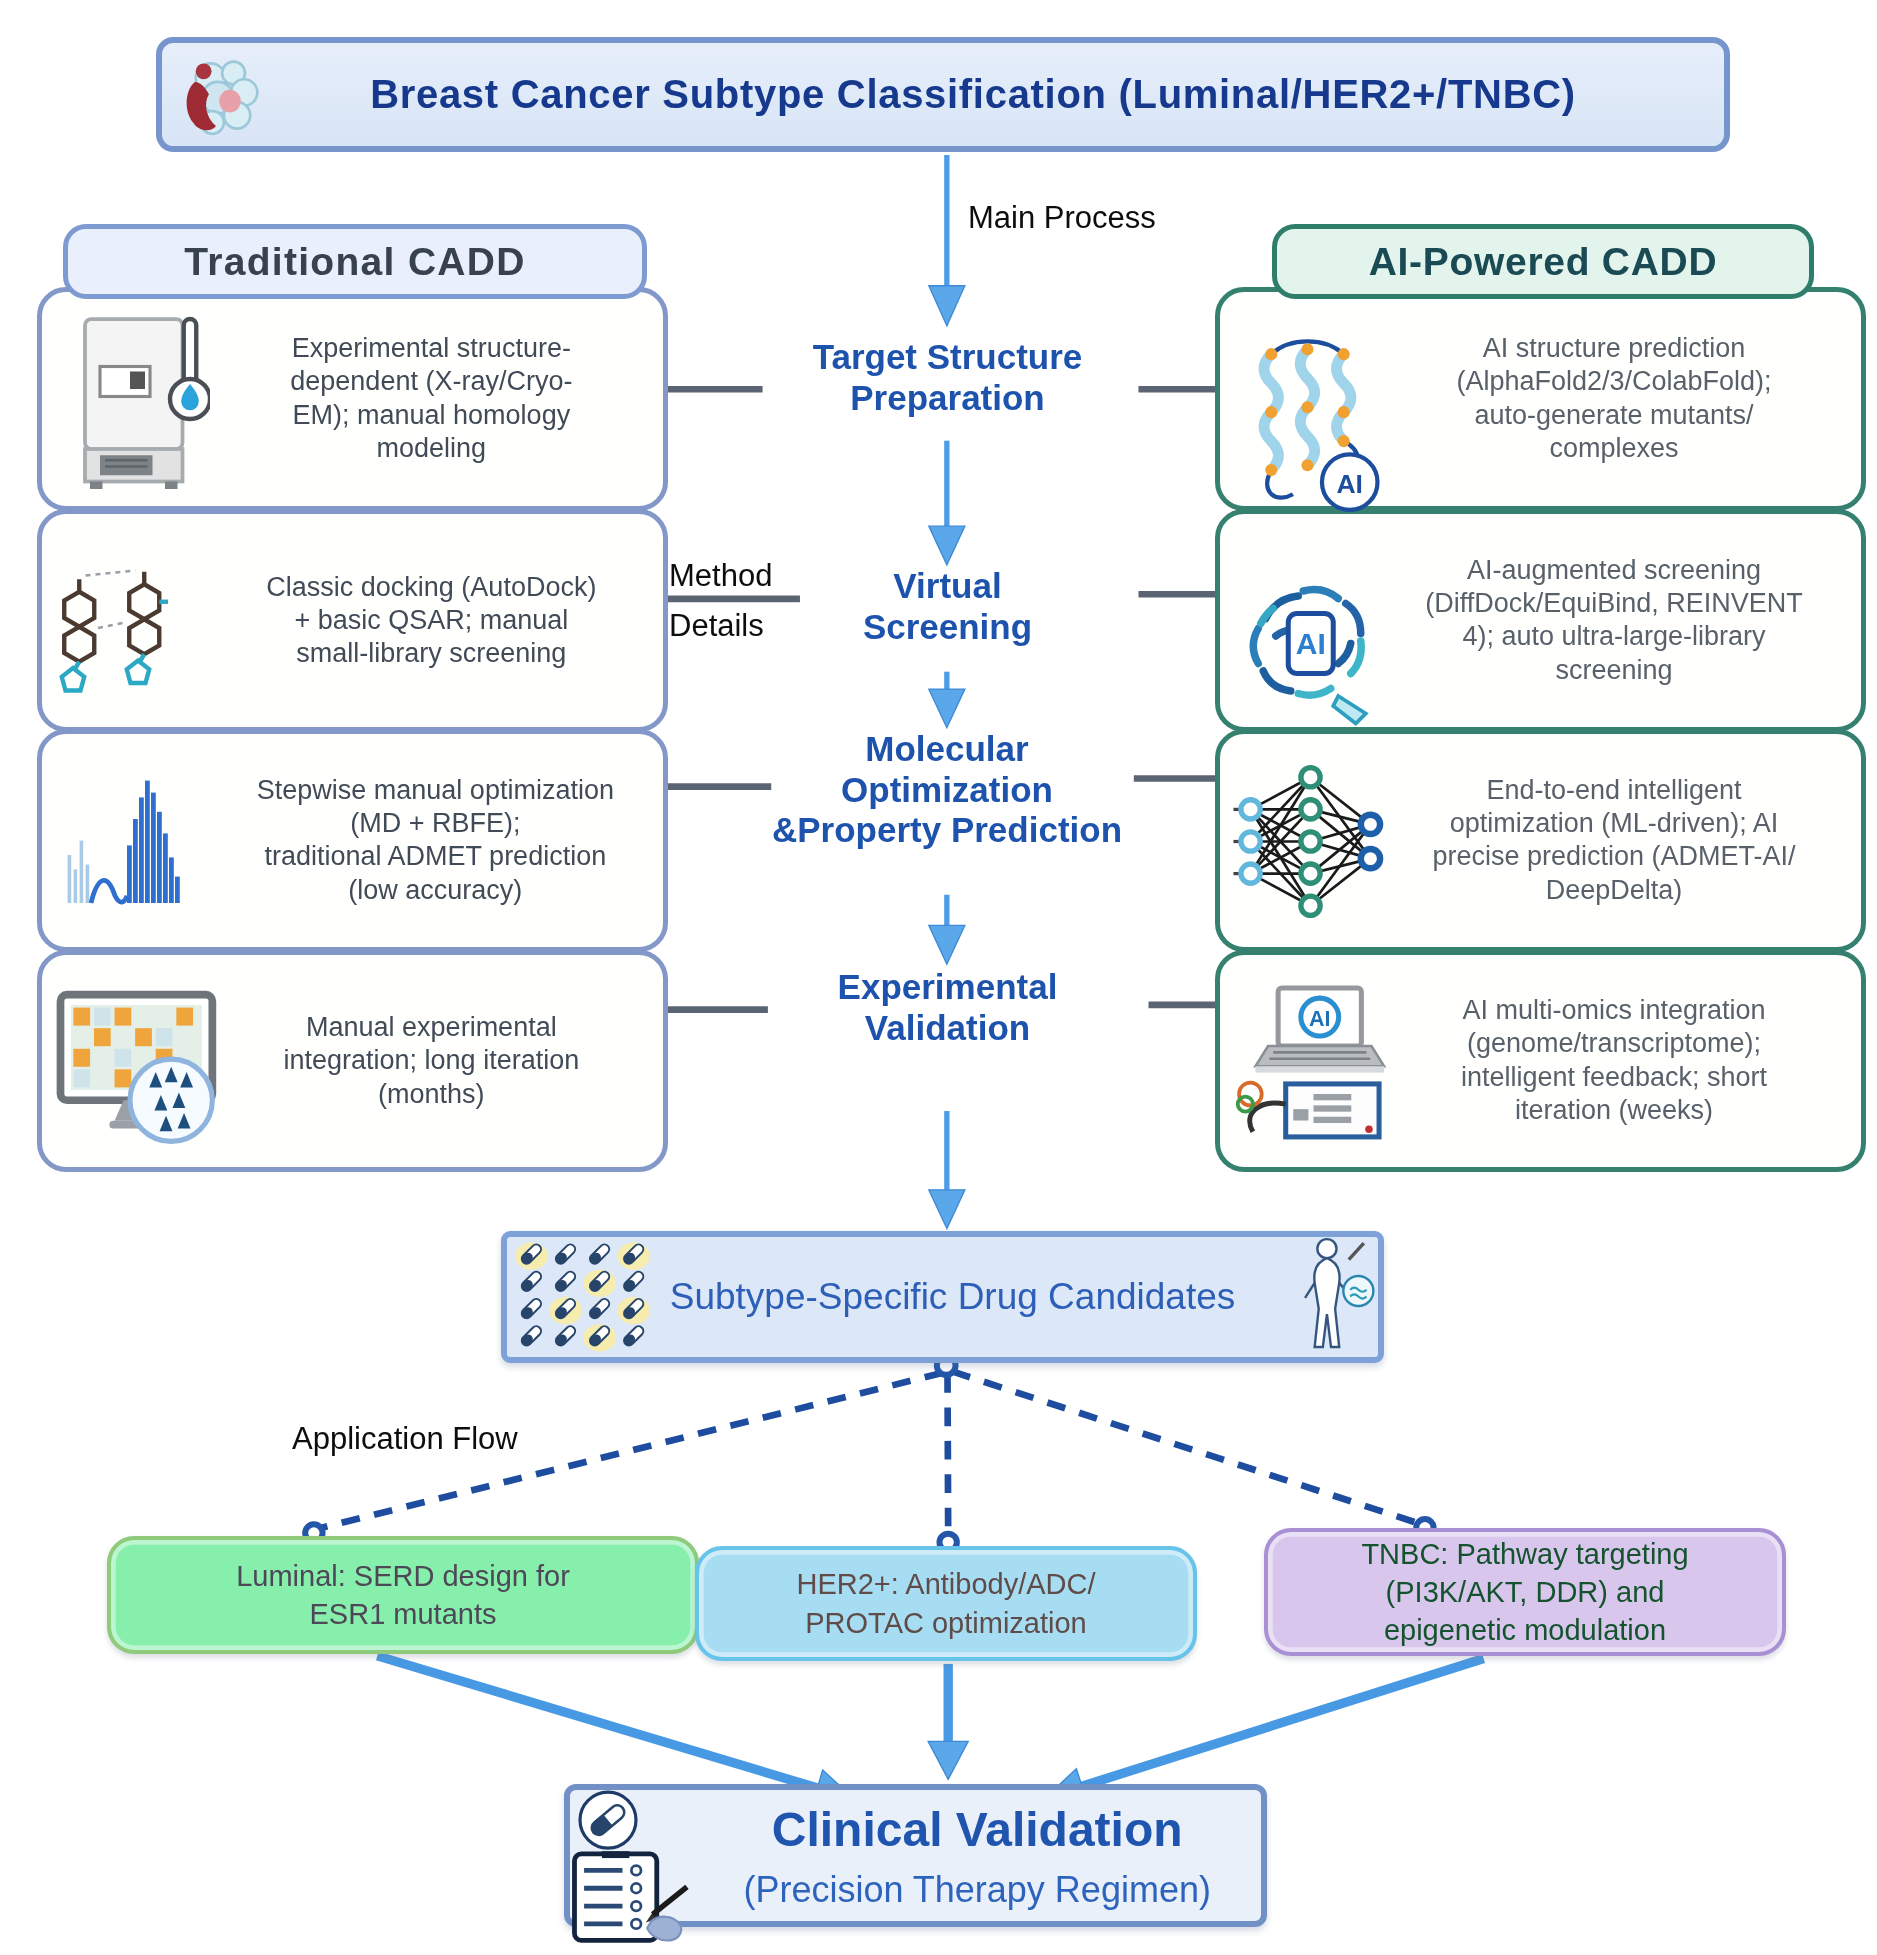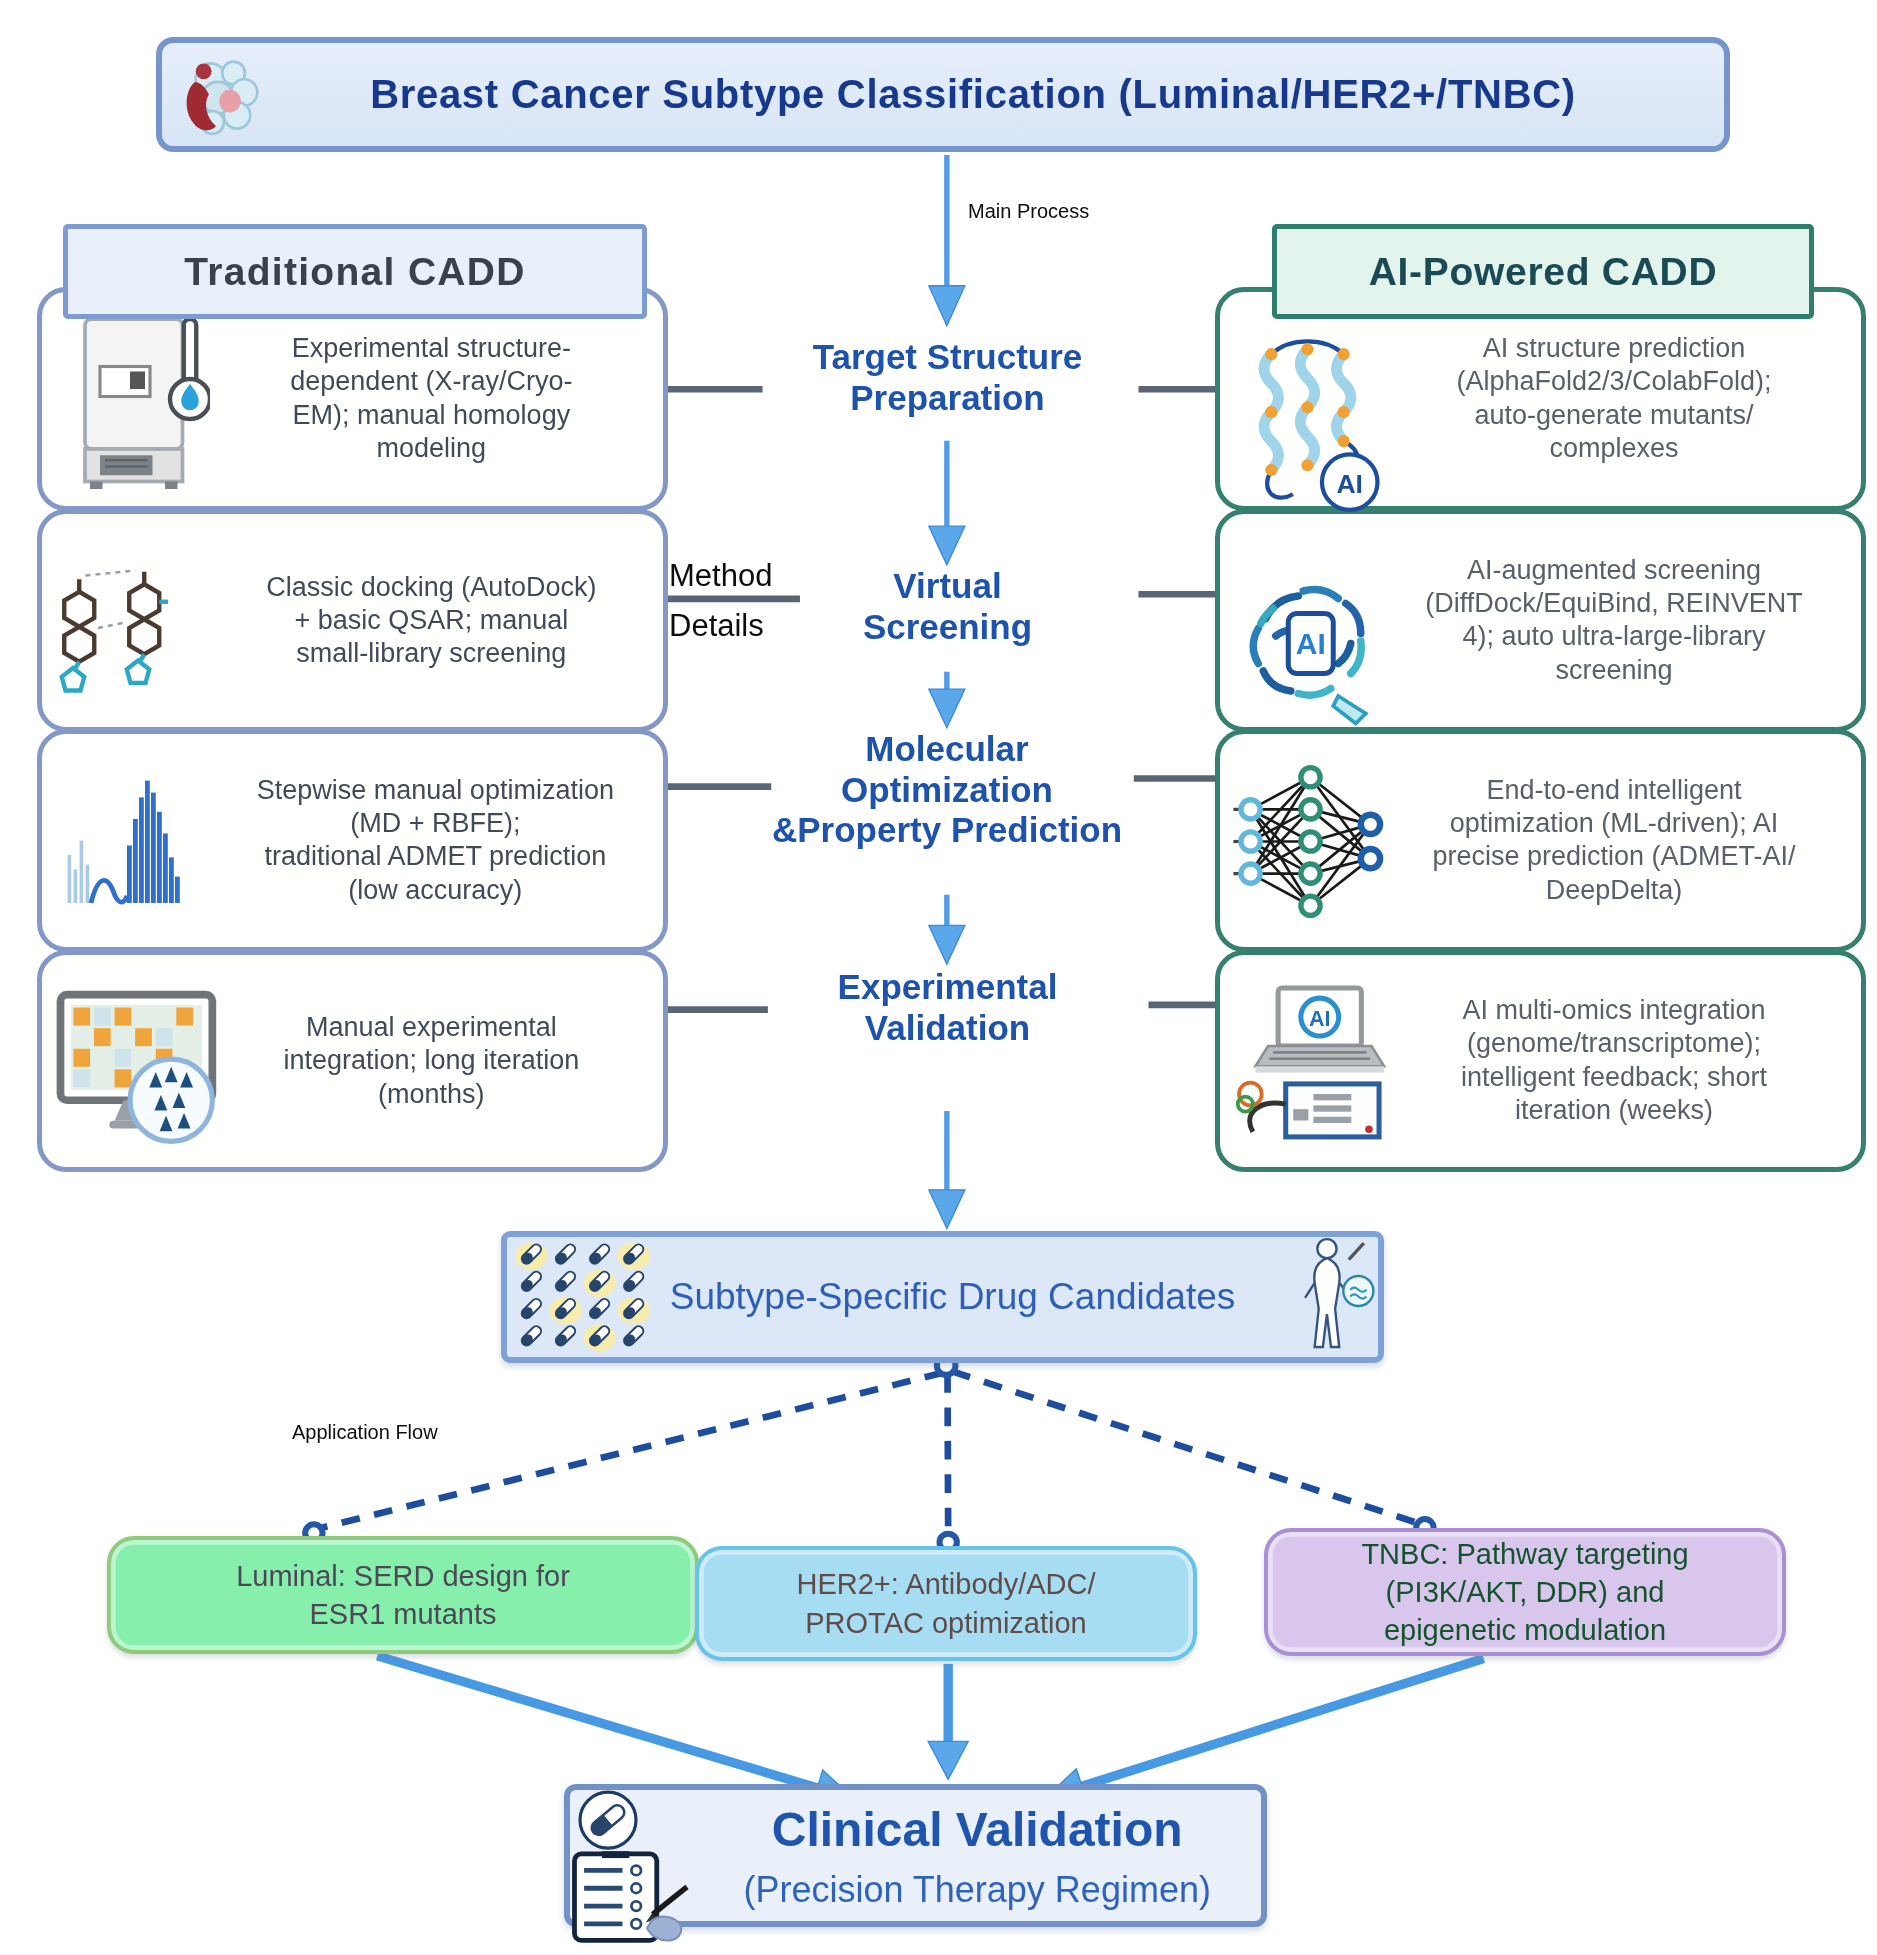--- a/index.html
+++ b/index.html
@@ -10,22 +10,22 @@
   svg.overlay{position:absolute;left:0;top:0;z-index:1;}
   .title-box{
     position:absolute;left:156px;top:37px;width:1574px;height:115px;
     background:linear-gradient(#e6eefa,#d8e5f6);
     border:6px solid #7795cd;border-radius:17.4px;box-sizing:border-box;
     display:flex;align-items:center;justify-content:center;z-index:3;text-align:center;
   }
   .title-text{color:#16398e;font-weight:bold;font-size:40px;letter-spacing:0.7px;padding-left:60px;}
   .title-icon{position:absolute;left:17.4px;top:9.3px;width:88px;height:88px;}
   .col-header{
-    position:absolute;height:95px;display:flex;align-items:center;justify-content:center;
-    font-weight:bold;font-size:39px;border-radius:5px;box-sizing:border-box;z-index:5;
+    position:absolute;height:75px;display:flex;align-items:center;justify-content:center;
+    font-weight:bold;font-size:39px;border-radius:23px;box-sizing:border-box;z-index:5;
   }
   .col-header.trad{left:63px;top:224px;width:584px;background:#e9effb;border:5.3px solid #7d9ad1;color:#38424d;letter-spacing:1.3px;}
   .col-header.ai{left:1272px;top:224px;width:542px;background:#e3f4ed;border:5.3px solid #2f7e6c;color:#1a4a54;letter-spacing:0.7px;}
   .card{
     position:absolute;width:631px;background:#fffffe;border:5.3px solid #8398c8;
     border-radius:29px;box-sizing:border-box;z-index:2;
   }
   .card.right{left:1215px;width:651px;border-color:#35806f;}
   .card.left{left:37px;}
   .card-text{
@@ -36,21 +36,21 @@
   .card.right .card-text{left:155px;right:8px;color:#58606a;}
   .card-icon{position:absolute;z-index:3;}
   .step{
     position:absolute;text-align:center;white-space:pre-line;color:#1d53ad;
     font-weight:bold;font-size:35px;line-height:1.16;z-index:2;
   }
   .step-sub{
     position:absolute;text-align:center;white-space:pre-line;color:#2b5fbd;
     font-size:31px;font-weight:500;z-index:2;
   }
-  .flow-label{position:absolute;color:#0d0d0d;font-size:20px;z-index:4;}
+  .flow-label{position:absolute;color:#0d0d0d;font-size:31px;z-index:4;}
   .candidates-box{
     position:absolute;left:501px;top:1231px;width:883px;height:132px;
     background:#dce8f8;border:6.7px solid #7ea1d7;border-radius:9.3px;box-sizing:border-box;
     display:flex;align-items:center;justify-content:center;z-index:2;
     box-shadow:0 4px 6.7px rgba(90,110,150,0.25);
   }
   .candidates-text{color:#2e5fb8;font-size:37px;font-weight:500;padding-left:93px;padding-right:73px;}
   .app-box{
     position:absolute;border-radius:27px;box-sizing:border-box;z-index:2;
     display:flex;align-items:center;justify-content:center;text-align:center;

